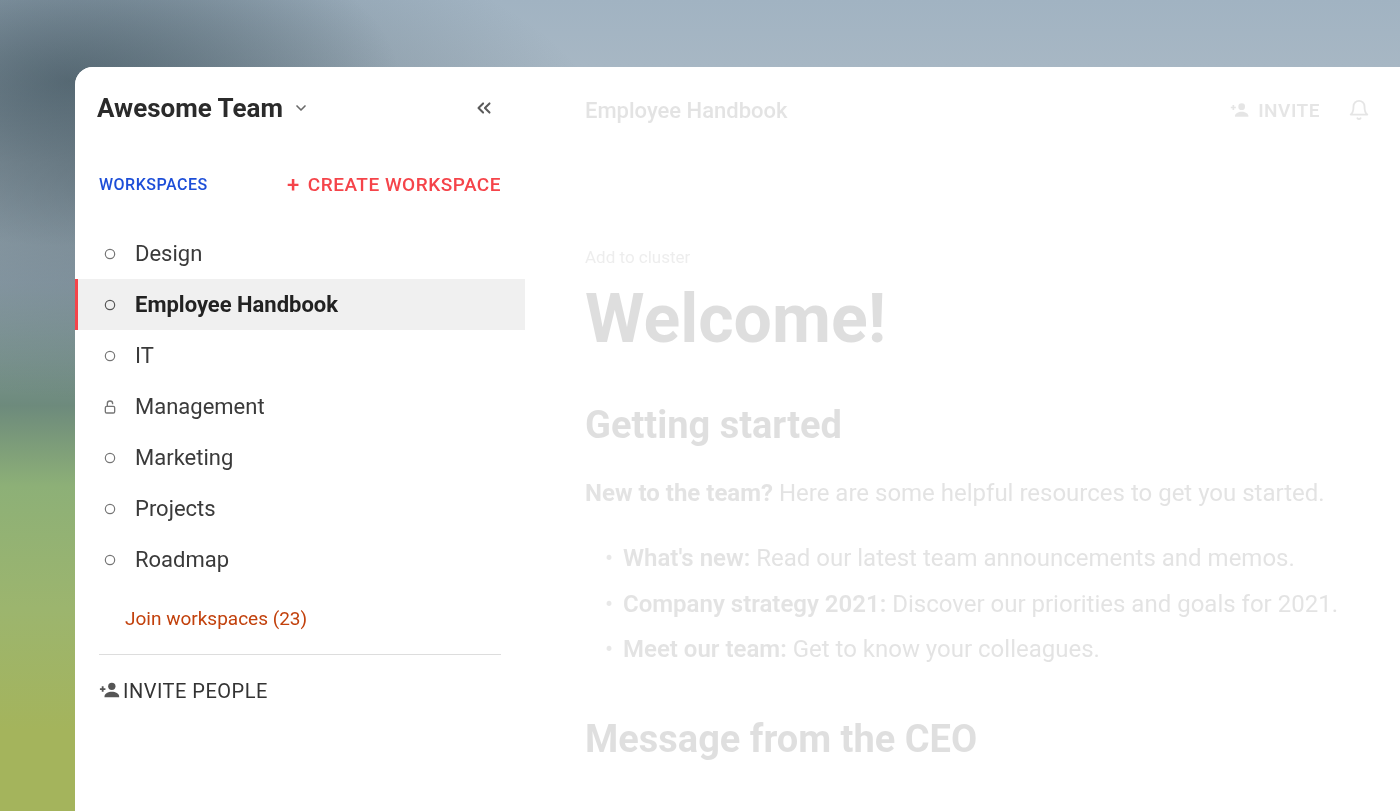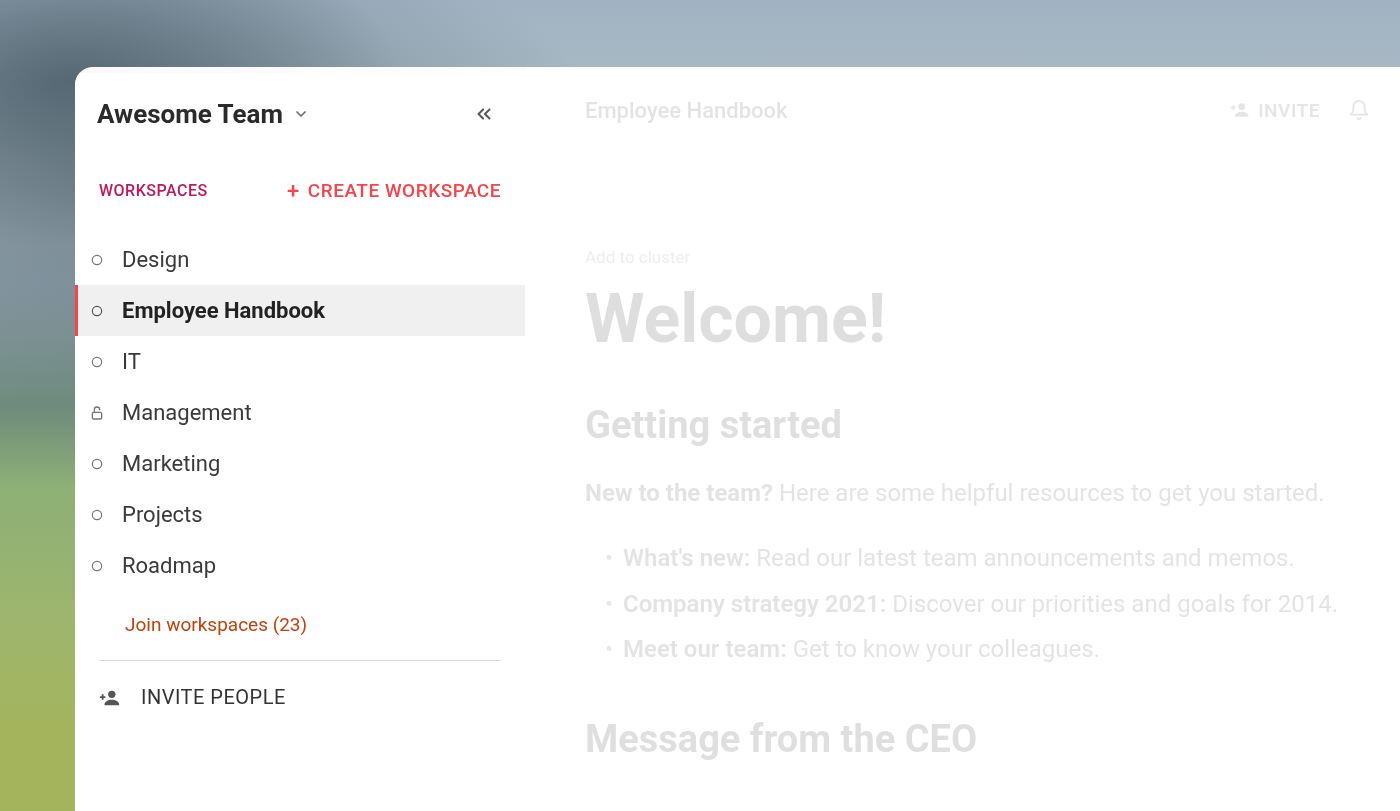--- a/index.html
+++ b/index.html
@@ -29,21 +29,20 @@
       overflow: hidden;
       z-index: 1;
     }
 
     .sidebar {
       width: 450px;
       background: rgba(255,255,255,0.98);
       display: flex; flex-direction: column;
       position: relative;
       padding-top: 12px;
-      margin-top: 6px;
     }
 
     .sidebar-header {
       display: flex; align-items: center; justify-content: space-between;
       padding: 12px 24px 18px 22px;
     }
     .team-switcher {
       display: flex; align-items: center; gap: 10px;
       font-size: 26px; font-weight: 700; color: #2b2b2b;
       cursor: pointer;
@@ -52,32 +51,32 @@
     .collapse-btn {
       display: flex; align-items: center; justify-content: center;
       width: 34px; height: 34px; color: #5a5a5a; cursor: pointer;
     }
 
     .workspaces-bar {
       display: flex; align-items: center; justify-content: space-between;
       padding: 30px 24px 12px 24px;
     }
     .workspaces-label {
-      font-size: 16px; letter-spacing: 0.5px; color: #be185d; font-weight: 500;
+      font-size: 16px; letter-spacing: 0.5px; color: #1d4ed8; font-weight: 500;
     }
     .create-workspace {
       display: flex; align-items: center; gap: 8px;
       color: #f5444a; font-size: 19px; letter-spacing: 0.5px; font-weight: 500; cursor: pointer;
     }
     .create-workspace .plus { font-size: 22px; line-height: 1; }
 
     .ws-list { display: flex; flex-direction: column; margin-top: 20px; }
     .ws-item {
       display: flex; align-items: center; gap: 16px;
-      padding: 13px 24px 13px 10px;
+      padding: 13px 24px 13px 23px;
       font-size: 22px; color: #3a3a3a;
       cursor: pointer;
       border-left: 3px solid transparent;
     }
     .ws-item.active {
       background: rgba(0,0,0,0.06);
       border-left: 3px solid #f5444a;
       font-weight: 700;
       color: #222;
     }
@@ -86,21 +85,21 @@
 
     .join-ws {
       padding: 16px 24px 18px 50px;
       font-size: 19px; color: #c2410c; cursor: pointer;
       margin-top: 6px;
     }
 
     .sidebar-divider { margin: 6px 24px; border: none; border-top: 1px solid #ddd; }
 
     .invite-people {
-      display: flex; align-items: flex-end; gap: 20px;
+      display: flex; align-items: flex-start; gap: 2px;
       padding: 18px 24px 18px 24px;
       font-size: 20px; color: #333; cursor: pointer; letter-spacing: 0.5px;
     }
     .invite-people .icon { color:#555; display:flex; }
 
     .main-area {
       flex: 1;
       position: relative;
       background: rgba(250,250,250,0.95);
     }
@@ -290,21 +289,21 @@
 
       <div class="doc">
         <div class="add-to-cluster">Add to cluster</div>
         <h1 class="doc-title">Welcome!</h1>
         <h2 class="doc-h2">Getting started</h2>
         <p class="doc-p">
           <span class="bold">New to the team?</span><span> Here are some helpful resources to get you started.</span>
         </p>
         <ul class="doc-ul">
           <li><span class="lead">What's new:</span><span class="link"> Read our latest team announcements and memos.</span></li>
-          <li><span class="lead">Company strategy 2021:</span><span class="link"> Discover our priorities and goals for 2014.</span></li>
+          <li><span class="lead">Company strategy 2021:</span><span class="link"> Discover our priorities and goals for 2021.</span></li>
           <li><span class="lead">Meet our team:</span><span class="link"> Get to know your colleagues.</span></li>
         </ul>
         <h2 class="doc-h2" style="margin-top:44px">Message from the CEO</h2>
       </div>
     </div>
     <div class="main-dim"></div>
   </main>
 
 </div>
 

